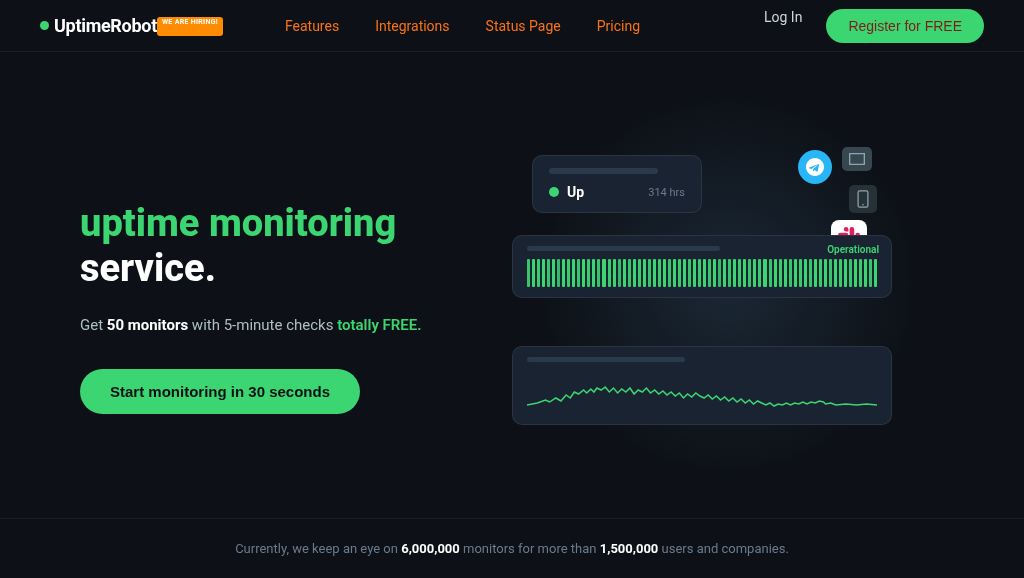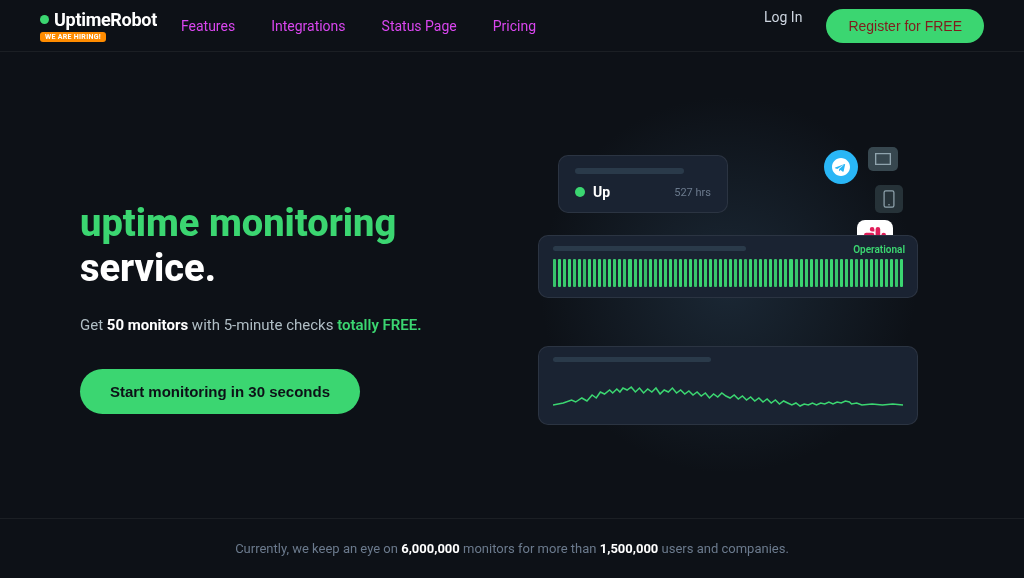--- a/index.html
+++ b/index.html
@@ -20,22 +20,22 @@
       align-items: center;
       padding: 0 40px;
       height: 52px;
       border-bottom: 1px solid rgba(255,255,255,0.06);
       position: relative;
       z-index: 10;
     }
 
     .logo-area {
       display: flex;
-      flex-direction: column;
-      margin-right: 24px;
+      flex-direction: row;
+      margin-right: 62px;
     }
 
     .logo-text {
       display: flex;
       align-items: center;
       font-size: 18px;
       font-weight: 700;
       color: #fff;
       letter-spacing: -0.3px;
     }
@@ -62,21 +62,21 @@
     }
 
     .nav-links {
       display: flex;
       align-items: center;
       gap: 36px;
       flex: 1;
     }
 
     .nav-link {
-      color: #d946ef;
+      color: #f97316;
       font-size: 14px;
       text-decoration: none;
       cursor: pointer;
     }
 
     .nav-right {
       display: flex;
       align-items: flex-start;
       gap: 24px;
     }
@@ -153,21 +153,21 @@
       cursor: pointer;
     }
 
     
     .hero-right {
       flex: 1;
       position: relative;
       height: 300px;
       display: flex;
       align-items: center;
-      justify-content: center;
+      justify-content: flex-start;
       text-decoration: underline;
     }
 
     
     .bg-circle {
       position: absolute;
       width: 380px;
       height: 380px;
       border-radius: 50%;
       background: radial-gradient(circle, rgba(30,45,60,0.8) 0%, rgba(13,17,23,0) 70%);
@@ -409,21 +409,21 @@
   <div class="hero-right">
     <div class="bg-circle"></div>
 
     <div class="dashboard-mockup">
 
       <div class="status-card">
         <div class="status-bar-top"></div>
         <div class="status-row">
           <div class="status-dot"></div>
           <span class="status-up">Up</span>
-          <span class="status-hrs">527 hrs</span>
+          <span class="status-hrs">314 hrs</span>
         </div>
       </div>
 
       <div class="icon-telegram">
         <svg width="18" height="18" viewBox="0 0 24 24" fill="white">
           <path d="M12 0C5.373 0 0 5.373 0 12s5.373 12 12 12 12-5.373 12-12S18.627 0 12 0zm5.562 8.248l-2.032 9.566c-.148.658-.546.818-1.106.508l-3.063-2.257-1.478 1.423c-.163.163-.3.3-.615.3l.22-3.11 5.664-5.116c.246-.22-.053-.342-.384-.122L7.19 14.6l-2.99-.935c-.65-.204-.663-.65.136-.962l11.67-4.5c.54-.196 1.013.122.556.045z"></path>
         </svg>
       </div>
 
       <div class="icon-email">

